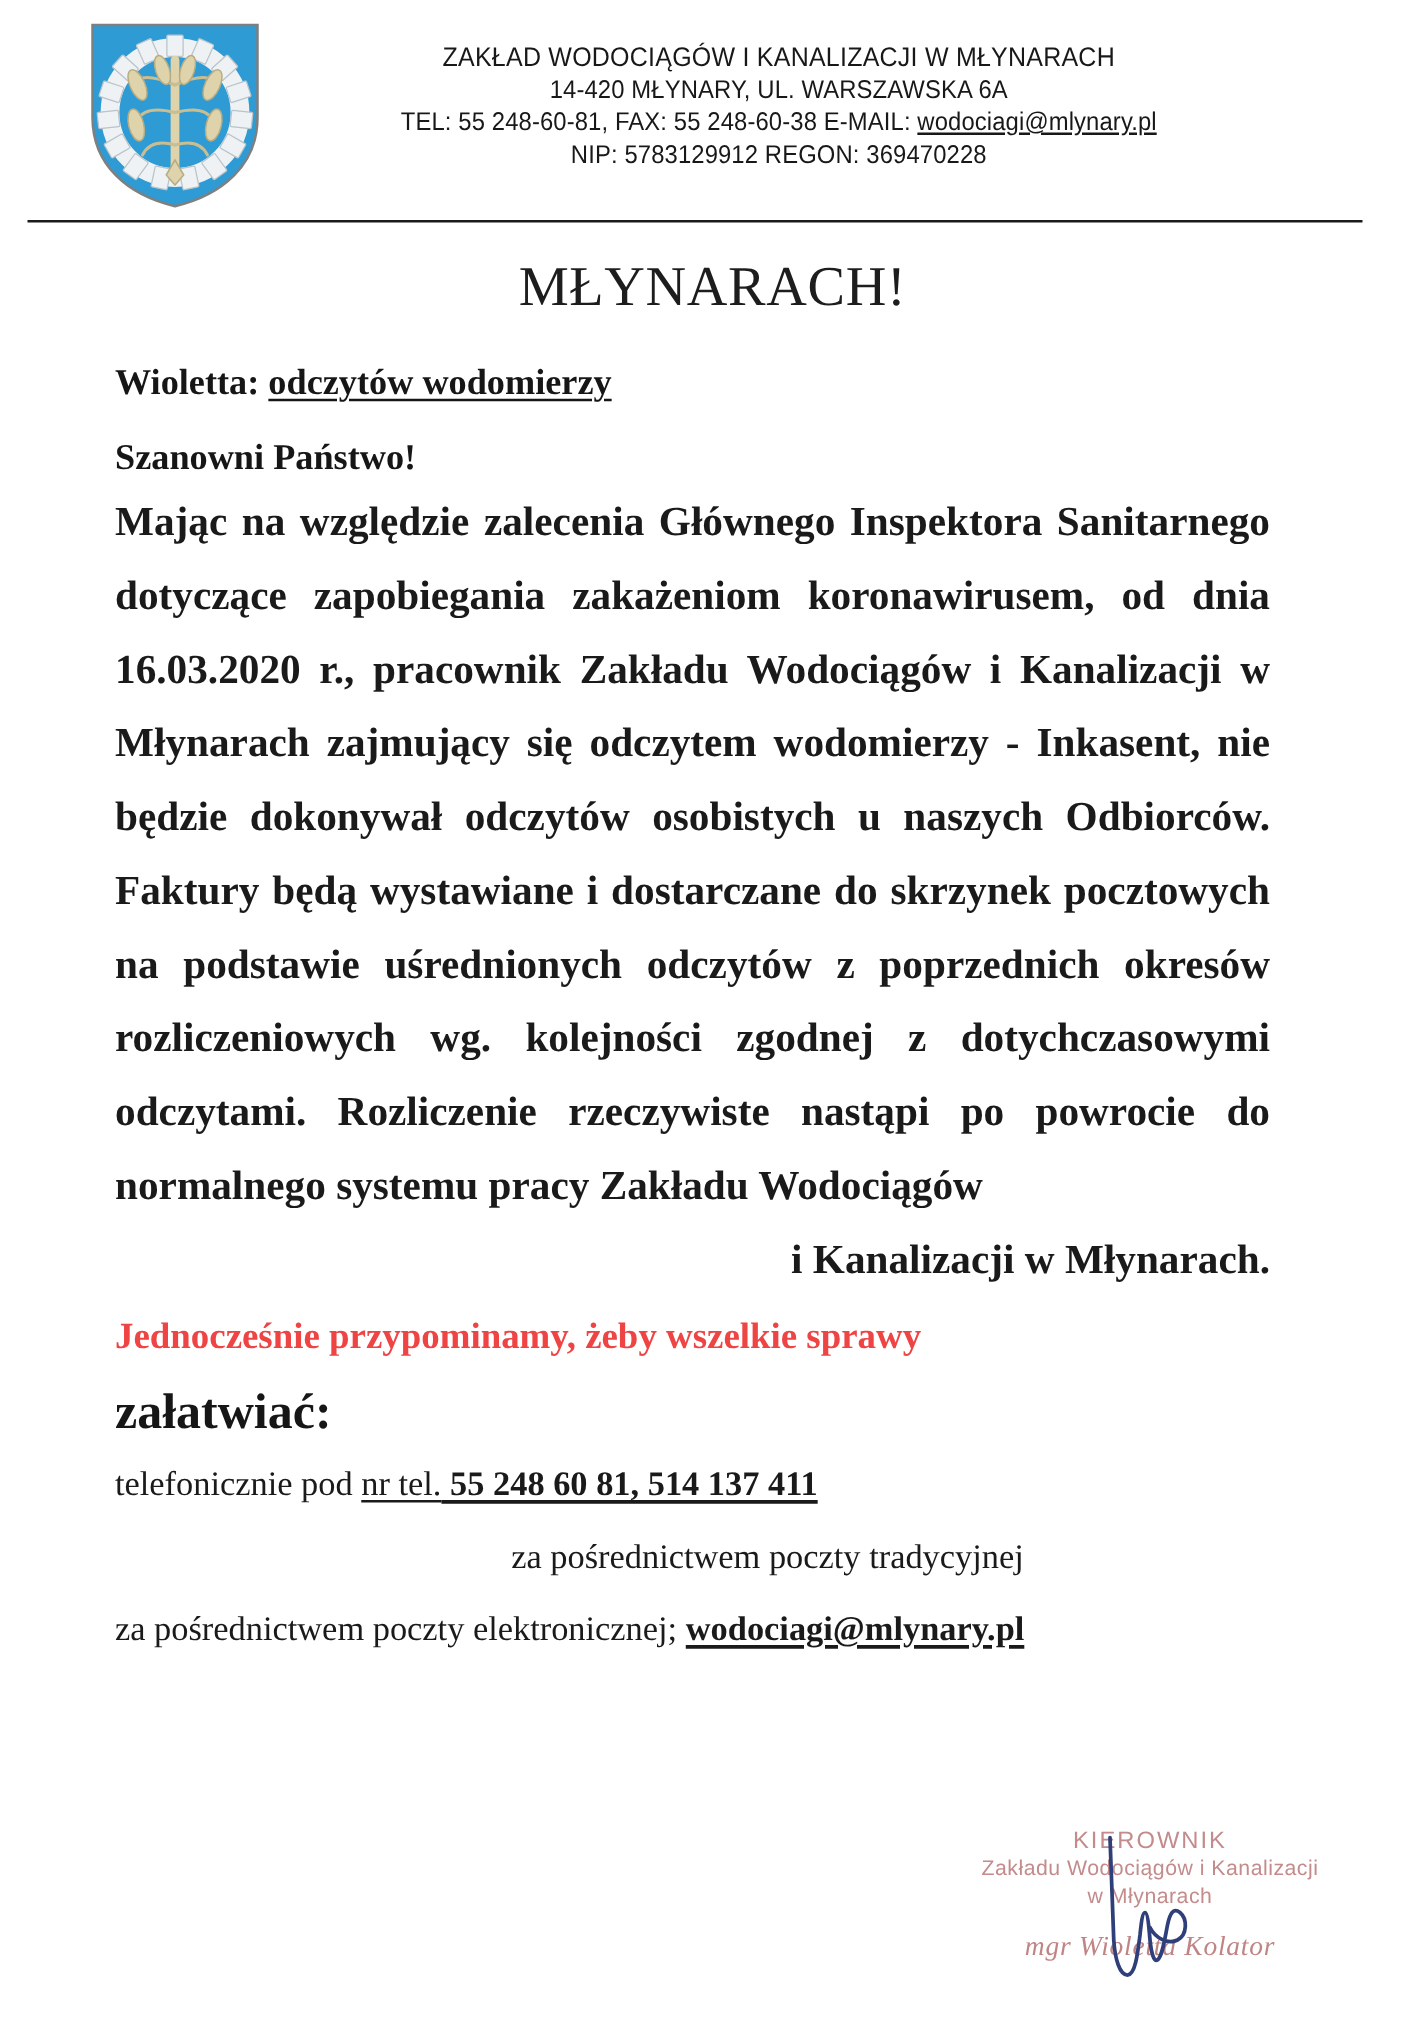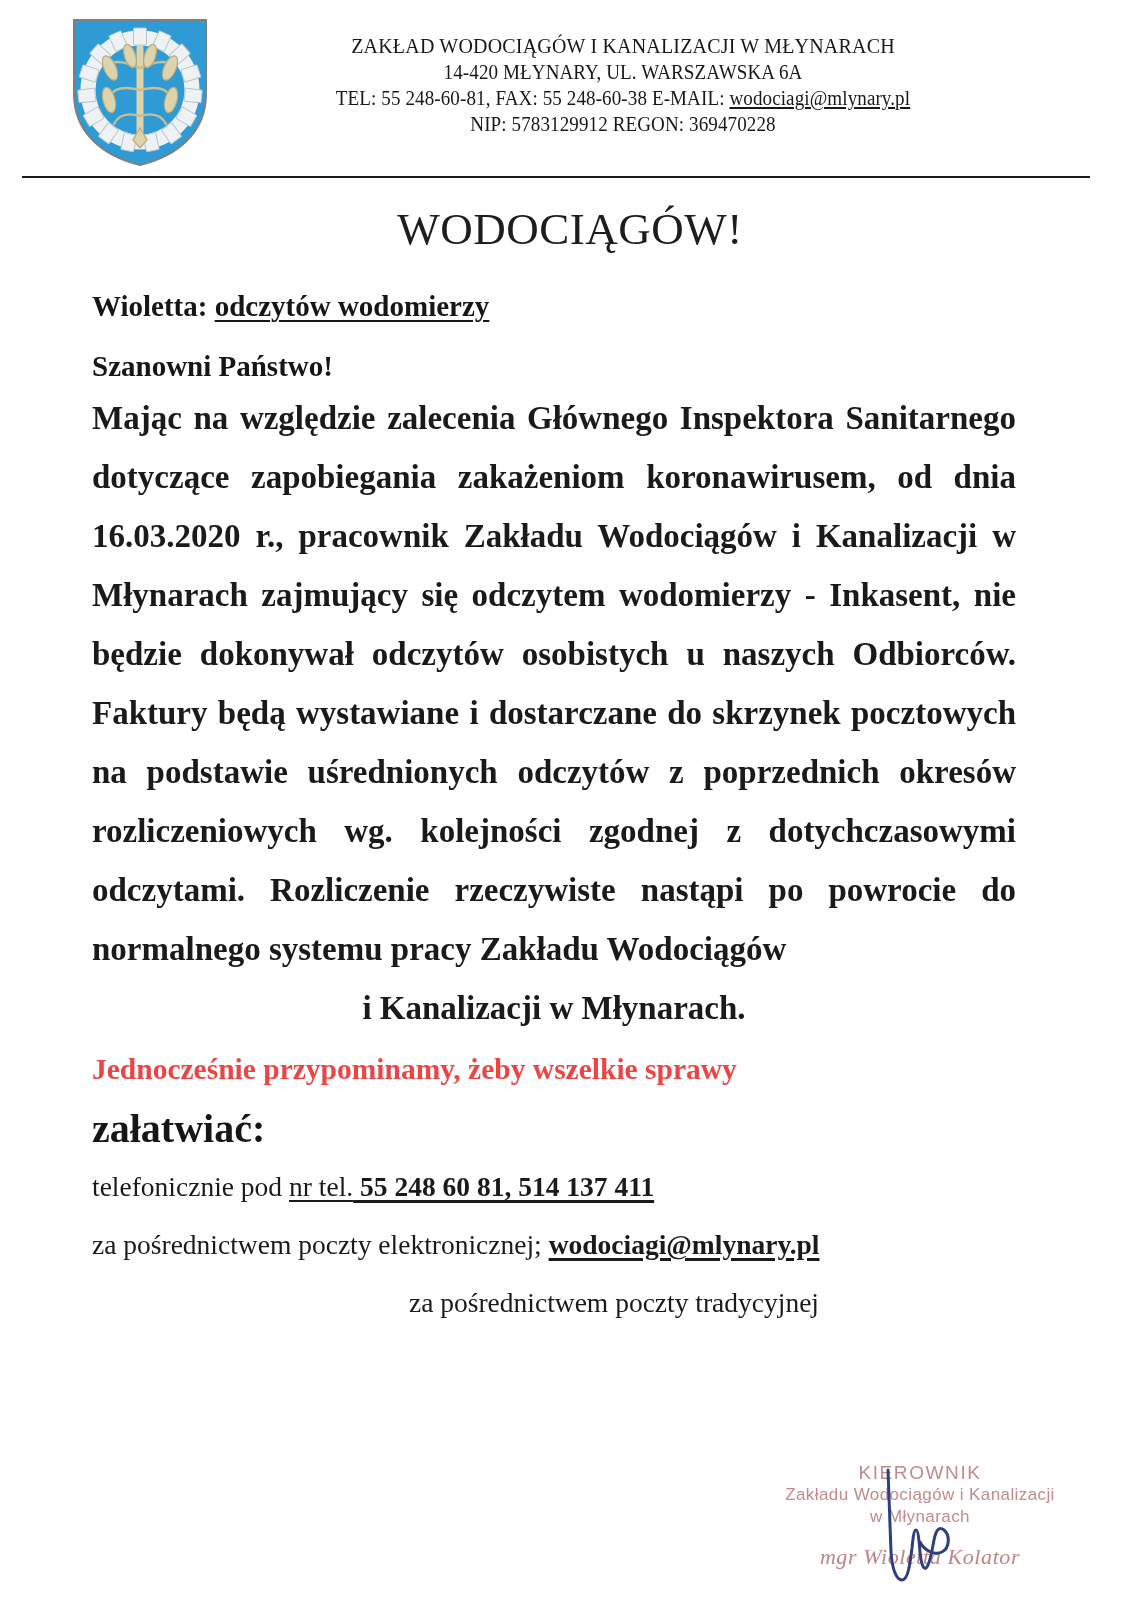--- a/index.html
+++ b/index.html
@@ -36,21 +36,21 @@
     height: 152px;
   }
   .crest svg { display:block; width:144px; height:152px; }
 
   .org-block {
     position: absolute;
     left: 228px;
     top: 33px;
     width: 790px;
     text-align: center;
-    font-family: Liberation Serif, serif;
+    font-family: Liberation Sans, sans-serif;
     color: #181818;
   }
   .org-line {
     font-size: 20.5px;
     line-height: 26px;
     letter-spacing: 0.1px;
     white-space: nowrap;
     transform: scaleX(0.93);
     transform-origin: center center;
   }
@@ -109,21 +109,21 @@
   .para {
     font-size: 33px;
     font-weight: 700;
     line-height: 59px;
     text-align: justify;
     text-justify: inter-word;
     color: #1a1a1a;
     margin: 0;
     hyphens: none;
   }
-  .para-last-line-block { text-align: center; }
+  .para-last-line-block { text-align: right; }
 
   .line-remind {
     font-size: 29.5px;
     font-weight: 700;
     line-height: 59px;
     text-align: justify;
     color: #ef4444;
     margin-top: 2px;
   }
   .line-remind-tail {
@@ -260,39 +260,39 @@
     <div class="org-block">
       <div class="org-line l1">ZAKŁAD WODOCIĄGÓW I KANALIZACJI W MŁYNARACH</div>
       <div class="org-line">14-420 MŁYNARY, UL. WARSZAWSKA 6A</div>
       <div class="org-line"><span>TEL: 55  248-60-81, FAX: 55  248-60-38 E-MAIL: </span><span class="ul">wodociagi@mlynary.pl</span></div>
       <div class="org-line">NIP: 5783129912 REGON: 369470228</div>
     </div>
 
     <div class="rule"></div>
   </div>
 
-  <div class="doc-title">WODOCIĄGÓW!</div>
+  <div class="doc-title">MŁYNARACH!</div>
 
   <div class="body-area">
 
     <div class="line-subject"><span>Wioletta: </span><span class="u">odczytów wodomierzy</span></div>
 
     <div class="line-greeting">Szanowni Państwo!</div>
 
     <p class="para">Mając na względzie zalecenia Głównego Inspektora Sanitarnego dotyczące zapobiegania zakażeniom koronawirusem,  od dnia 16.03.2020 r., pracownik Zakładu Wodociągów i Kanalizacji w Młynarach zajmujący się odczytem wodomierzy -  Inkasent, nie będzie dokonywał odczytów osobistych u naszych Odbiorców. Faktury będą wystawiane i dostarczane do skrzynek pocztowych na podstawie uśrednionych odczytów z poprzednich okresów rozliczeniowych wg. kolejności zgodnej z dotychczasowymi odczytami. Rozliczenie rzeczywiste nastąpi po powrocie do normalnego systemu pracy Zakładu Wodociągów</p>
     <p class="para para-last-line-block">i Kanalizacji w Młynarach.</p>
 
     <div class="line-remind">Jednocześnie przypominamy, żeby wszelkie sprawy</div>
     <div class="line-remind-tail">załatwiać:</div>
 
     <div class="contact-line"><span>telefonicznie pod </span><span class="u-reg">nr tel.</span><span class="u-bold"> 55 248 60 81, 514 137 411</span></div>
 
+    <div class="contact-line centered-ish">za pośrednictwem poczty tradycyjnej</div>
+
     <div class="contact-line"><span>za pośrednictwem poczty elektronicznej; </span><span class="u-bold">wodociagi@mlynary.pl</span></div>
-
-    <div class="contact-line centered-ish">za pośrednictwem poczty tradycyjnej</div>
   </div>
 
   <div class="stamp">
     <div class="stamp-text">
       <div class="stamp-role">KIEROWNIK</div>
       <div>Zakładu Wodociągów i Kanalizacji</div>
       <div>w Młynarach</div>
       <div class="stamp-name">mgr Wioletta Kolator</div>
     </div>
     <div class="ink">

